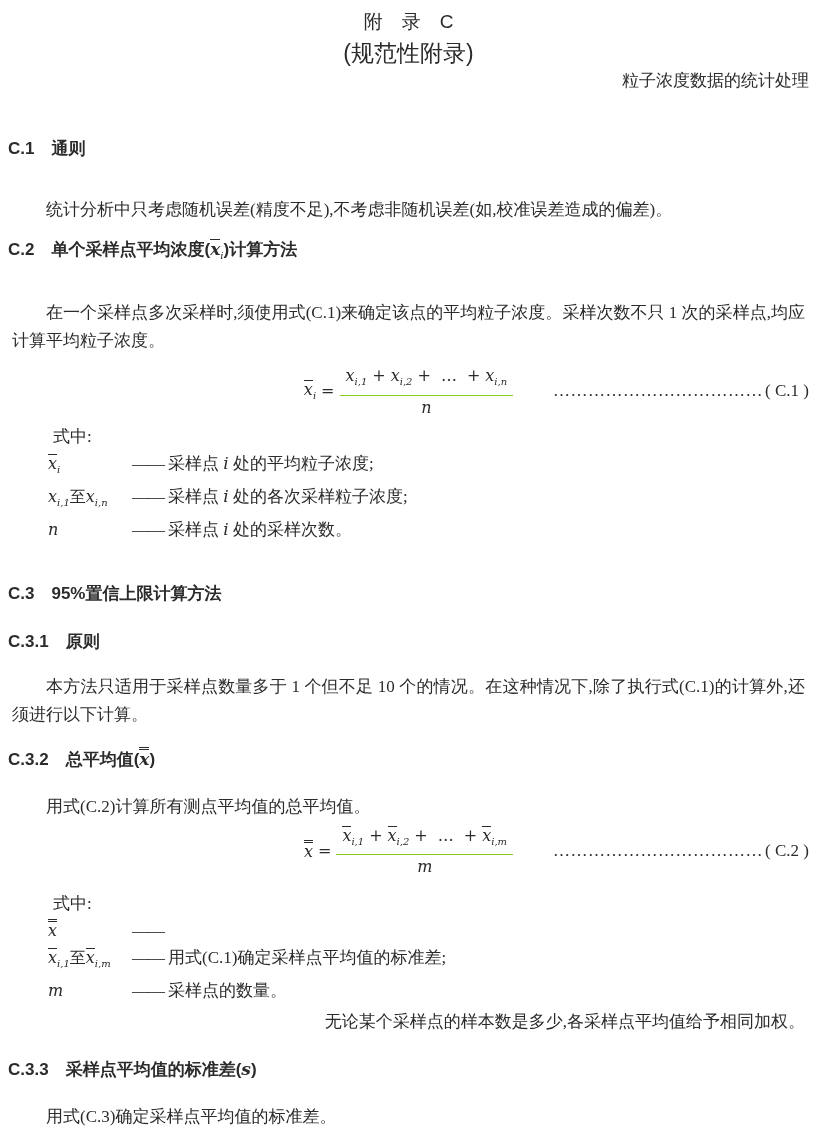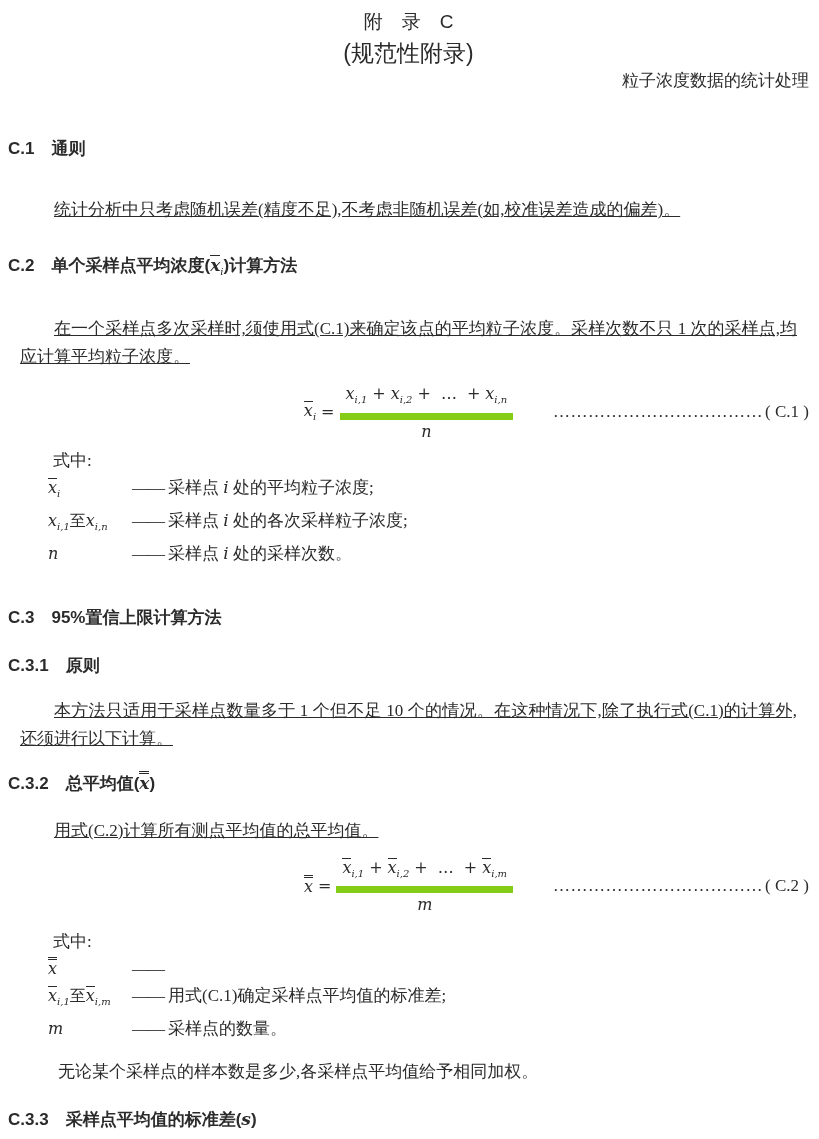--- a/index.html
+++ b/index.html
@@ -13,28 +13,28 @@
   
   .titleblock{text-align:center;font-family:"Liberation Sans",sans-serif;font-weight:normal;}
   .t1{font-size:19px;line-height:24px;margin:4px 0 0;}
   .t2{font-size:23px;line-height:22px;margin:8px 0 0;}
   .t3{font-size:17px;line-height:22px;margin:6px 0 0;text-align:right;}
 
   
   .sec{font-family:"Liberation Sans",sans-serif;font-weight:bold;font-size:17px;line-height:22px;margin:0;}
   .sec .mvar sub{font-weight:normal;}
   .m-c1h{margin-top:46px;}
-  .m-c2h{margin-top:30px;}
+  .m-c2h{margin-top:14px;}
   .m-c3h{margin-top:40px;}
   .m-c31h{margin-top:26px;}
   .m-c32h{margin-top:18px;}
   .m-c33h{margin-top:22px;}
 
   
-  .para{text-indent:2em;line-height:28px;margin:12px;text-align:justify;text-decoration:underline;}
+  .para{text-indent:2em;line-height:28px;margin:4px;text-align:justify;}
   .m-c1p{margin-top:36px;}
   .m-c2p{margin-top:32px;}
   .m-c31p{margin-top:20px;}
   .m-c32p{margin-top:22px;}
   .m-c33p{margin-top:22px;}
 
   
   .mvar{font-style:italic;font-family:"DejaVu Serif",serif;}
   .mvar sub, sub.msub{font-size:10px;font-style:italic;font-family:"DejaVu Serif",serif;}
   .ob{display:inline-block;border-top:1px solid #2b2b2b;padding-top:1px;line-height:1.05;}
@@ -42,36 +42,36 @@
   .zh{font-style:normal;font-family:"Liberation Serif",serif;}
 
   
   .formula{display:grid;grid-template-columns:1fr auto 1fr;align-items:center;}
   .m-f1{margin-top:10px;}
   .m-f2{margin-top:4px;}
   .eq{grid-column:2;display:inline-flex;align-items:center;white-space:nowrap;
       font-family:"DejaVu Serif",serif;font-style:italic;font-size:16px;}
   .eq .op{font-style:normal;padding:0 5px;}
   .frac{display:inline-flex;flex-direction:column;text-align:center;}
-  .frac .num{border-bottom:7px solid #84cc16;padding:0 6px 2px;line-height:21px;}
+  .frac .num{border-bottom:1px solid #84cc16;padding:0 6px 2px;line-height:21px;}
   .frac .den{padding-top:2px;line-height:19px;}
   .leader{grid-column:3;justify-self:end;white-space:nowrap;font-style:normal;align-self:center;}
   .dots{letter-spacing:0.5px;color:#2b2b2b;}
   .flabel{font-family:"Liberation Serif",serif;padding-left:2px;margin-top:43px;}
 
   
   .where-intro{margin:0;margin-left:45px;line-height:27px;}
   .m-w1{margin-top:6px;}
   .m-w2{margin-top:14px;}
   .wrow{display:flex;align-items:baseline;line-height:27px;margin-left:40px;}
   .wterm{flex:0 0 84px;font-family:"DejaVu Serif",serif;font-style:italic;font-size:16px;}
   .wdash{flex:none;letter-spacing:-1px;}
   .wdef{padding-left:4px;}
   .dvar{font-family:"DejaVu Serif",serif;}
-  .note{margin:16px;line-height:28px;text-indent:2em;}
+  .note{margin:4px;line-height:28px;text-indent:2em;text-align:right;}
 </style>
 </head>
 <body>
 
 <div class="page">
 
   <div class="titleblock">
     <div class="t1">附　录　C</div>
     <div class="t2">(规范性附录)</div>
     <div class="t3">粒子浓度数据的统计处理</div>

